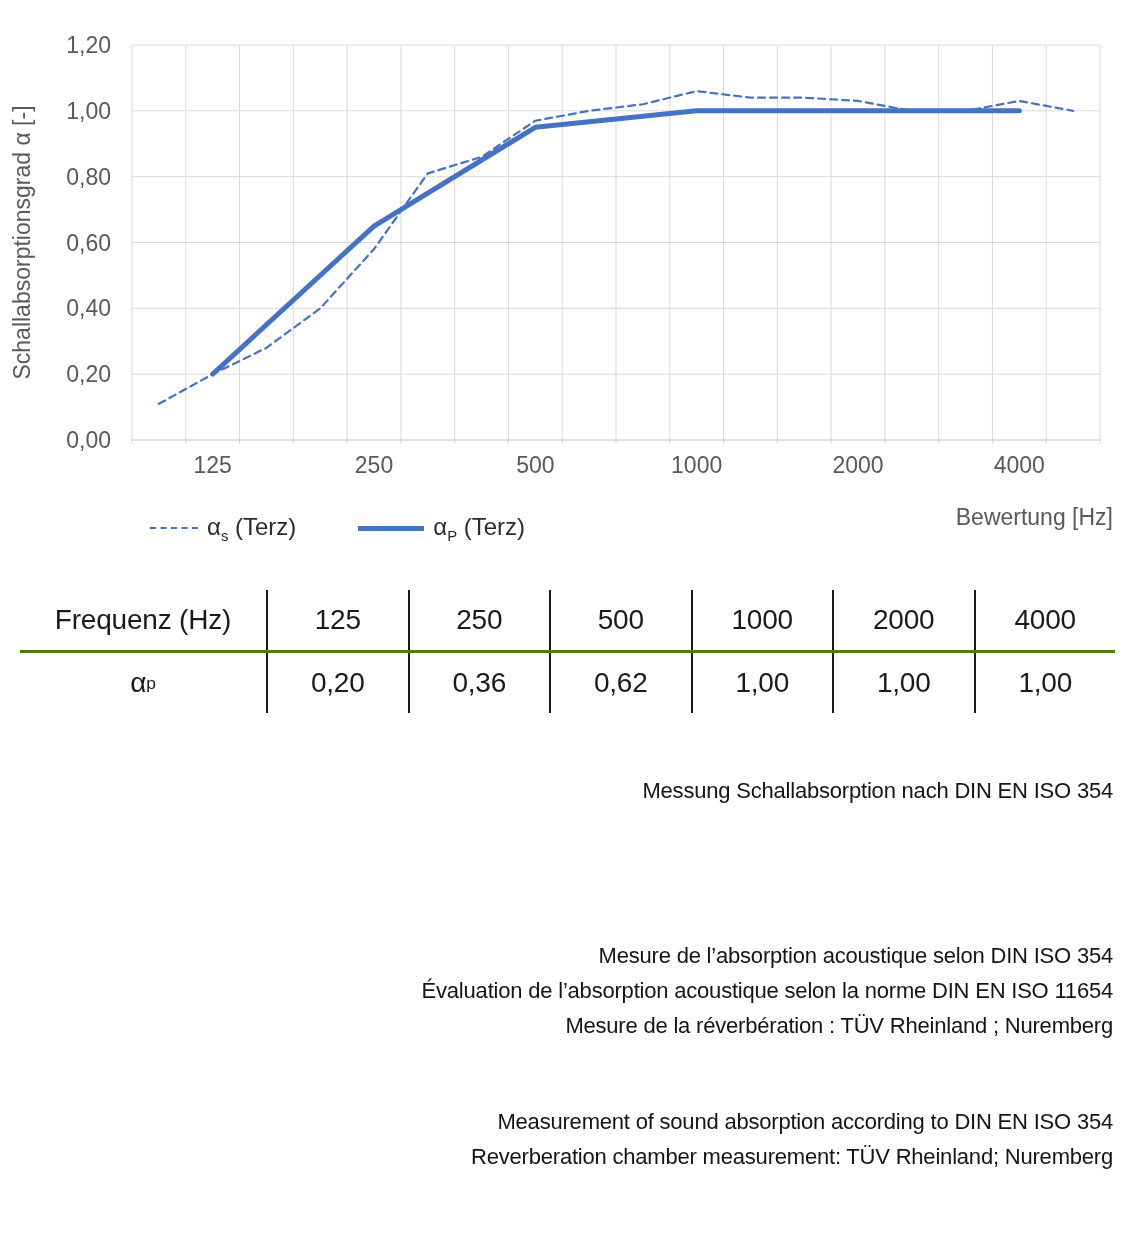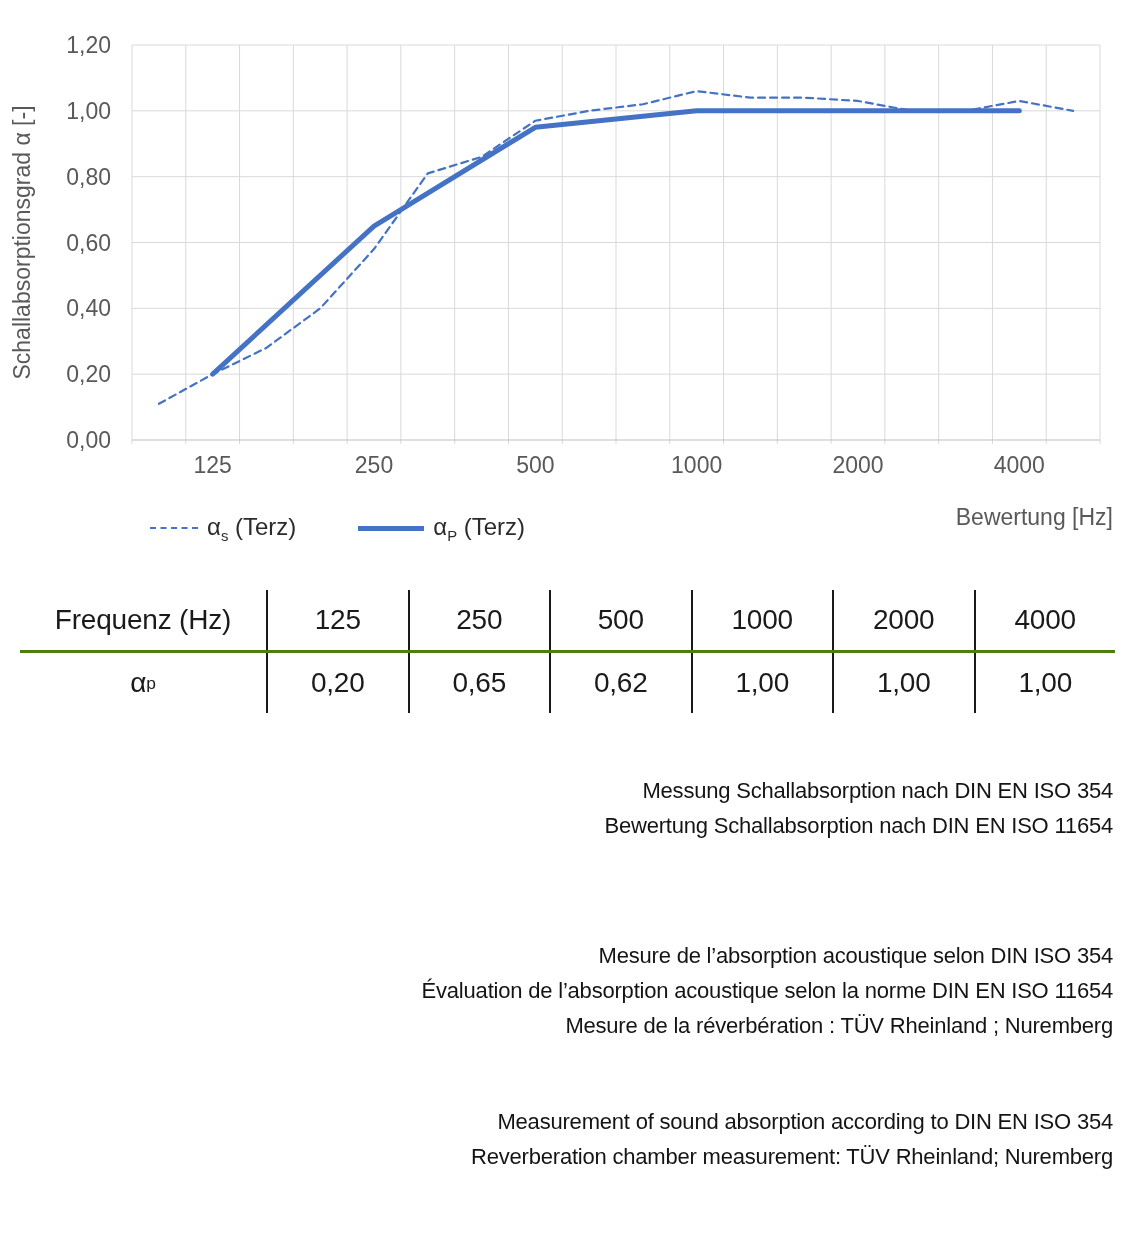--- a/index.html
+++ b/index.html
@@ -116,31 +116,30 @@
     <div class="t-cell">1000</div>
     <div class="t-cell">2000</div>
     <div class="t-cell">4000</div>
   </div>
   <div class="t-row">
     <div class="t-cell row-label">
         <span>α</span>
         <sub>p</sub>
       </div>
     <div class="t-cell">0,20</div>
-    <div class="t-cell">0,65</div>
+    <div class="t-cell">0,36</div>
     <div class="t-cell">0,62</div>
     <div class="t-cell">1,00</div>
     <div class="t-cell">1,00</div>
     <div class="t-cell">1,00</div>
   </div>
 </div>
 
 <div id="note-de" class="note-block">
   <div>Messung Schallabsorption nach DIN EN ISO 354</div>
-  <div>Bewertung Schallabsorption nach DIN EN ISO 11654</div>
 </div>
 
 <div id="note-fr" class="note-block">
   <div>Mesure de l’absorption acoustique selon DIN ISO 354</div>
   <div>Évaluation de l’absorption acoustique selon la norme DIN EN ISO 11654</div>
   <div>Mesure de la réverbération : TÜV Rheinland ; Nuremberg</div>
 </div>
 
 <div id="note-en" class="note-block">
   <div>Measurement of sound absorption according to DIN EN ISO 354</div>

